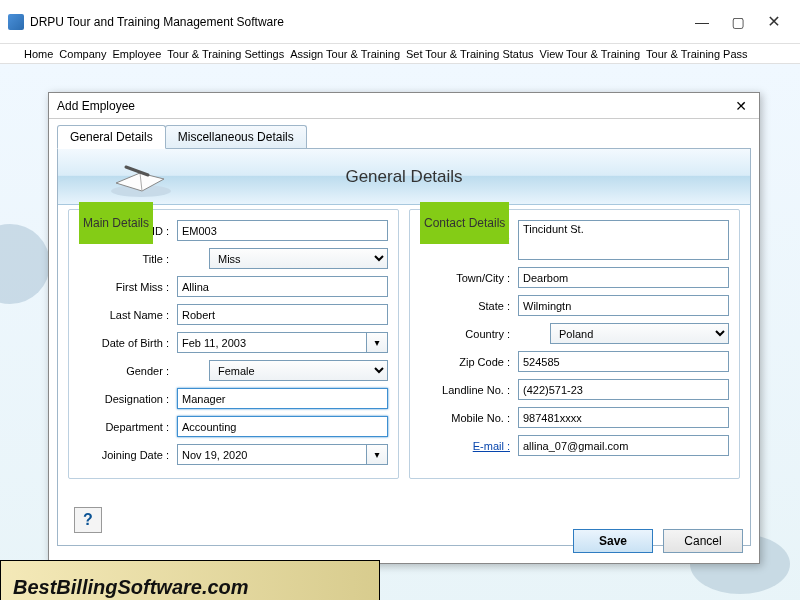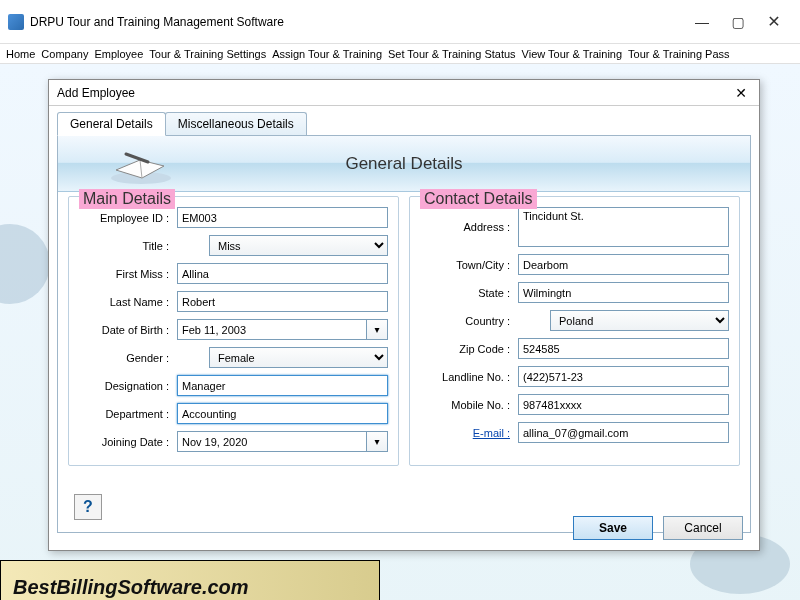--- a/index.html
+++ b/index.html
@@ -5,44 +5,44 @@
 * { box-sizing: border-box; margin: 0; padding: 0; font-family: "Segoe UI", Tahoma, sans-serif; }
 body { width: 800px; height: 600px; background: #fff; overflow: hidden; position: relative; }
 
 .titlebar { height: 44px; display: flex; align-items: center; padding: 12px 8px; background: #fff; border-bottom: 1px solid #e0e0e0; }
 .titlebar .app-icon { width: 16px; height: 16px; margin-right: 6px; background: linear-gradient(135deg,#4a90d9,#2b6cb0); border-radius: 2px; }
 .titlebar .title { font-size: 12px; flex: 1; color: #000; }
 .titlebar .win-btns { display: flex; gap: 0; }
 .titlebar .win-btn { width: 36px; height: 24px; display: flex; align-items: center; justify-content: center; font-size: 14px; color: #333; cursor: pointer; }
 .titlebar .win-btn.close { font-size: 16px; }
 
-.menubar { height: 20px; display: flex; align-items: center; padding: 0 6px; background: #fff; border-bottom: 1px solid #e0e0e0; gap: 6px; }
+.menubar { height: 20px; display: flex; align-items: center; padding: 0 24px; background: #fff; border-bottom: 1px solid #e0e0e0; gap: 6px; }
 .menubar .menu-item { font-size: 11px; color: #000; cursor: pointer; white-space: nowrap; }
 
 .workspace { position: relative; height: 550px; background: linear-gradient(180deg, #f0f8ff 0%, #e8f4f8 100%); }
 .bg-shape1 { position: absolute; left: -30px; top: 160px; width: 80px; height: 80px; background: #b0c8d8; border-radius: 50%; opacity: .6; }
 .bg-shape2 { position: absolute; right: 10px; bottom: 20px; width: 100px; height: 60px; background: #a8c0d0; border-radius: 50%; opacity: .5; }
 
-.dialog { position: absolute; left: 48px; top: 15px; width: 712px; height: 472px; background: #fff; border: 1px solid #888; box-shadow: 2px 2px 8px rgba(0,0,0,.25); }
+.dialog { position: absolute; left: 48px; top: 28px; width: 712px; height: 472px; background: #fff; border: 1px solid #888; box-shadow: 2px 2px 8px rgba(0,0,0,.25); }
 .dialog-title { height: 26px; display: flex; align-items: center; padding: 0 8px; border-bottom: 1px solid #ccc; }
 .dialog-title span { font-size: 12px; flex: 1; }
 .dialog-close { width: 20px; text-align: center; cursor: pointer; font-size: 14px; }
 
 .tabs { display: flex; margin: 6px 8px 0 8px; }
 .tab { padding: 4px 12px 4px 12px; font-size: 12px; border: 1px solid #9fb6c9; border-bottom: none; background: linear-gradient(#f4f9fd,#e2eef7); cursor: pointer; margin-right: -1px; border-radius: 3px 3px 0 0; }
 .tab.active { background: #fff; border-bottom: 1px solid #fff; position: relative; z-index: 2; }
 .tab-panel { margin: 0 8px 8px 8px; border: 1px solid #9fb6c9; padding: 0; height: 398px; position: relative; top: -1px; }
 
 .banner { height: 56px; background: linear-gradient(180deg,#f3f9fe 0%, #d9ecf8 48%, #bcdcee 49%, #e8f4fc 100%); border-bottom: 1px solid #a8c8de; display: flex; align-items: center; justify-content: center; position: relative; }
 .banner .bnr-icon { position: absolute; left: 48px; top: 6px; width: 70px; height: 44px; }
 .banner .bnr-title { font-size: 17px; color: #333; }
 
 .form-cols { display: flex; padding: 4px 10px 6px 10px; gap: 10px; }
 .fieldset { flex: 1; border: 1px solid #bcd0e0; border-radius: 2px; padding: 10px 10px 6px 10px; position: relative; }
-.fieldset .legend { position: absolute; top: -8px; left: 10px; background: #f9a8d4; padding: 1px 4px; font-size: 16px; color: #333; }
+.fieldset .legend { position: absolute; top: -8px; left: 10px; background: #84cc16; padding: 14px 4px; font-size: 12px; color: #333; }
 
 .row { display: flex; align-items: center; margin-bottom: 7px; }
 .row label { width: 98px; text-align: right; font-size: 11px; color: #000; padding-right: 8px; }
 .row input, .row select, .row textarea { flex: 1; height: 21px; font-size: 11px; padding: 2px 4px; border: 1px solid #7a9db8; background: #fff; }
 .row textarea { height: 40px; resize: none; }
 .row select { background: linear-gradient(#fdfdfd,#eef2f5); margin-left: 32px; }
 .row .date-wrap { flex: 1; display: flex; }
 .row .date-wrap input { flex: 1; border-right: none; }
 .row .date-wrap .cal-btn { width: 22px; height: 21px; border: 1px solid #7a9db8; background: linear-gradient(#fdfdfd,#eef2f5); display: flex; align-items: center; justify-content: center; font-size: 10px; cursor: pointer; }
 .row.highlight input { border: 1px solid #3d8fd1; box-shadow: 0 0 2px #3d8fd1; }

